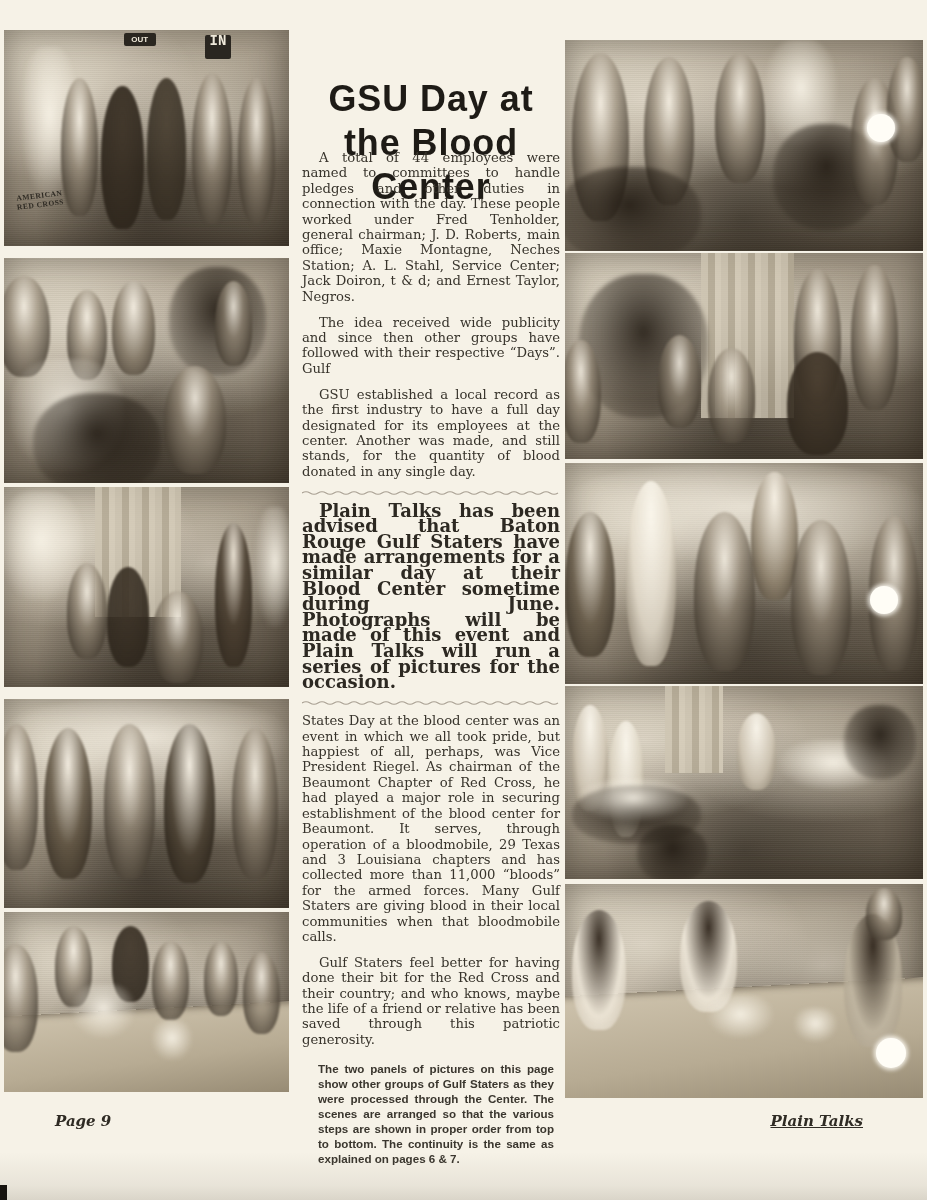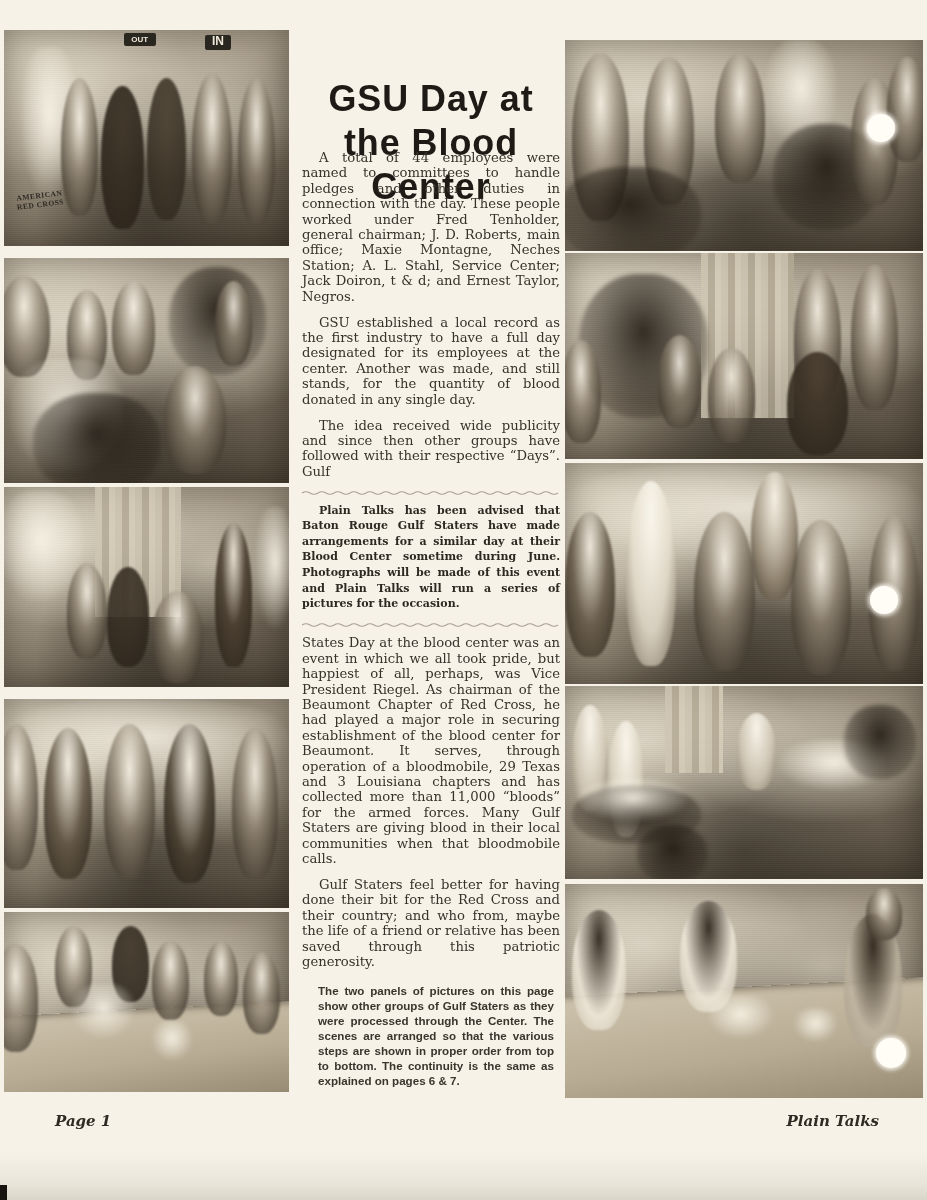--- a/index.html
+++ b/index.html
@@ -32,57 +32,57 @@
     filter:blur(2px);}
   .photo .curtain{position:absolute;top:0;bottom:35%;
     background:repeating-linear-gradient(90deg,#cfc6b3 0 7px,#b4aa95 7px 14px,#d8cfbc 14px 20px);
     opacity:.8;filter:blur(.4px);}
   .photo .table{position:absolute;left:-4%;right:-4%;bottom:-6%;height:52%;
     background:linear-gradient(175deg,#cec3ad 0%,#b7ab93 55%,#948871 100%);
     transform:rotate(-3deg);box-shadow:inset 0 2px 6px rgba(60,50,38,.5);}
   .sign{position:absolute;background:#2a2620;color:#efe9da;
     font-family:"Liberation Sans",sans-serif;font-weight:bold;text-align:center;}
   .sign-out{left:42%;top:1.5%;width:32px;height:13px;font-size:8px;line-height:13px;border-radius:2px;}
-  .sign-in{left:70.5%;top:2.5%;width:26px;height:15px;font-size:12px;line-height:12px;border-radius:2px;}
+  .sign-in{left:70.5%;top:2.5%;width:26px;height:24px;font-size:14px;line-height:12px;border-radius:2px;font-family:Liberation Mono, monospace;}
   .sign-redcross{
     left:1.5%;bottom:17%;width:64px;background:transparent;color:#2e2a23;
     font-family:"Liberation Serif",serif;font-weight:bold;font-size:7.5px;line-height:8.5px;
     transform:rotate(-7deg);letter-spacing:.5px;}
   .punch{position:absolute;border-radius:50%;background:#fffdf6;box-shadow:0 0 4px 2px rgba(255,253,246,.85);}
   
   .col{position:absolute;left:302px;width:258px;}
   .headline{
     position:absolute;left:296px;top:52px;width:270px;
     font-family:"Liberation Sans","DejaVu Sans",sans-serif;
     font-weight:bold;color:#1e1b16;
     font-size:37px;line-height:44px;text-align:center;
     letter-spacing:1px;transform:scaleX(.97);
   }
   .body-text{
     font-size:13.2px;line-height:15.4px;text-align:justify;color:#37332b;
   }
   .body-text p{margin:0 0 10.5px 0;text-indent:17px;}
   .callout{
     font-weight:bold;color:#2d2922;margin:0;text-indent:17px;
-    font-size:11px;line-height:15.6px;text-align:justify;
+    font-size:18px;line-height:15.6px;text-align:justify;
   }
   .wavy{display:block;margin:6px 0 7px 0;}
   .note{
     font-family:"Liberation Sans","DejaVu Sans",sans-serif;
     font-weight:bold;font-size:11.6px;line-height:15px;
     color:#3a362e;text-align:justify;
     margin:14px 6px 0 16px;
   }
   .footer-left,.footer-right{
     position:absolute;top:1112px;
     font-family:"DejaVu Serif","Liberation Serif",serif;
     font-weight:bold;font-style:italic;font-size:15px;color:#2f2b24;
   }
   .footer-left{left:55px;}
-  .footer-right{right:48px;}
+  .footer-right{right:64px;text-decoration:underline;}
   .scan-shadow{position:absolute;left:0;right:0;bottom:0;height:48px;
     background:linear-gradient(180deg, rgba(110,100,84,0) 0%, rgba(110,100,84,0.10) 70%, rgba(90,80,64,0.18) 100%);}
   .corner-mark{position:absolute;left:0;bottom:0;width:7px;height:15px;background:#17140f;}
 </style>
 </head>
 <body>
 
 <div class="page">
 
   <div class="photo" style="left:4px;top:30px;width:285px;height:216px;">
@@ -197,37 +197,37 @@
   <div class="punch" style="left:870px;top:586px;width:28px;height:28px;"></div>
   <div class="punch" style="left:876px;top:1038px;width:30px;height:30px;"></div>
 
   <h1 class="headline">
     <span>GSU Day at</span><br>
     <span>the Blood Center</span>
   </h1>
 
   <div class="col body-text" style="top:150px;">
     <p>A total of 44 employees were named to committees to handle pledges and other duties in connection with the day. These people worked under Fred Tenholder, general chairman; J. D. Roberts, main office; Maxie Montagne, Neches Station; A. L. Stahl, Service Center; Jack Doiron, t &amp; d; and Ernest Taylor, Negros.</p>
+    <p>The idea received wide publicity and since then other groups have followed with their respective “Days”. Gulf</p>
     <p>GSU established a local record as the first industry to have a full day designated for its employees at the center. Another was made, and still stands, for the quantity of blood donated in any single day.</p>
-    <p>The idea received wide publicity and since then other groups have followed with their respective “Days”. Gulf</p>
 
     <svg class="wavy" width="258" height="6" viewBox="0 0 258 6">
       <path d="M0 3 q4 -2.6 8 0 t8 0 t8 0 t8 0 t8 0 t8 0 t8 0 t8 0 t8 0 t8 0 t8 0 t8 0 t8 0 t8 0 t8 0 t8 0 t8 0 t8 0 t8 0 t8 0 t8 0 t8 0 t8 0 t8 0 t8 0 t8 0 t8 0 t8 0 t8 0 t8 0 t8 0 t8 0" fill="none" stroke="#a9a093" stroke-width="1.1"></path>
     </svg>
 
     <p class="callout">Plain Talks has been advised that Baton Rouge Gulf Staters have made arrangements for a similar day at their Blood Center sometime during June. Photographs will be made of this event and Plain Talks will run a series of pictures for the occasion.</p>
 
     <svg class="wavy" width="258" height="6" viewBox="0 0 258 6">
       <path d="M0 3 q4 -2.6 8 0 t8 0 t8 0 t8 0 t8 0 t8 0 t8 0 t8 0 t8 0 t8 0 t8 0 t8 0 t8 0 t8 0 t8 0 t8 0 t8 0 t8 0 t8 0 t8 0 t8 0 t8 0 t8 0 t8 0 t8 0 t8 0 t8 0 t8 0 t8 0 t8 0 t8 0 t8 0" fill="none" stroke="#a9a093" stroke-width="1.1"></path>
     </svg>
 
     <p style="text-indent:0;">States Day at the blood center was an event in which we all took pride, but happiest of all, perhaps, was Vice President Riegel. As chairman of the Beaumont Chapter of Red Cross, he had played a major role in securing establishment of the blood center for Beaumont. It serves, through operation of a bloodmobile, 29 Texas and 3 Louisiana chapters and has collected more than 11,000 “bloods” for the armed forces. Many Gulf Staters are giving blood in their local communities when that bloodmobile calls.</p>
-    <p>Gulf Staters feel better for having done their bit for the Red Cross and their country; and who from, maybe the life of a friend or relative has been saved through this patriotic generosity.</p>
+    <p>Gulf Staters feel better for having done their bit for the Red Cross and their country; and who knows, maybe the life of a friend or relative has been saved through this patriotic generosity.</p>
 
     <div class="note">The two panels of pictures on this page show other groups of Gulf Staters as they were processed through the Center. The scenes are arranged so that the various steps are shown in proper order from top to bottom. The continuity is the same as explained on pages 6 &amp; 7.</div>
   </div>
 
-  <div class="footer-left">Page 1</div>
+  <div class="footer-left">Page 9</div>
   <div class="footer-right">Plain Talks</div>
 
   <div class="scan-shadow"></div>
   <div class="corner-mark"></div>
 </div>
 
 </body></html>

